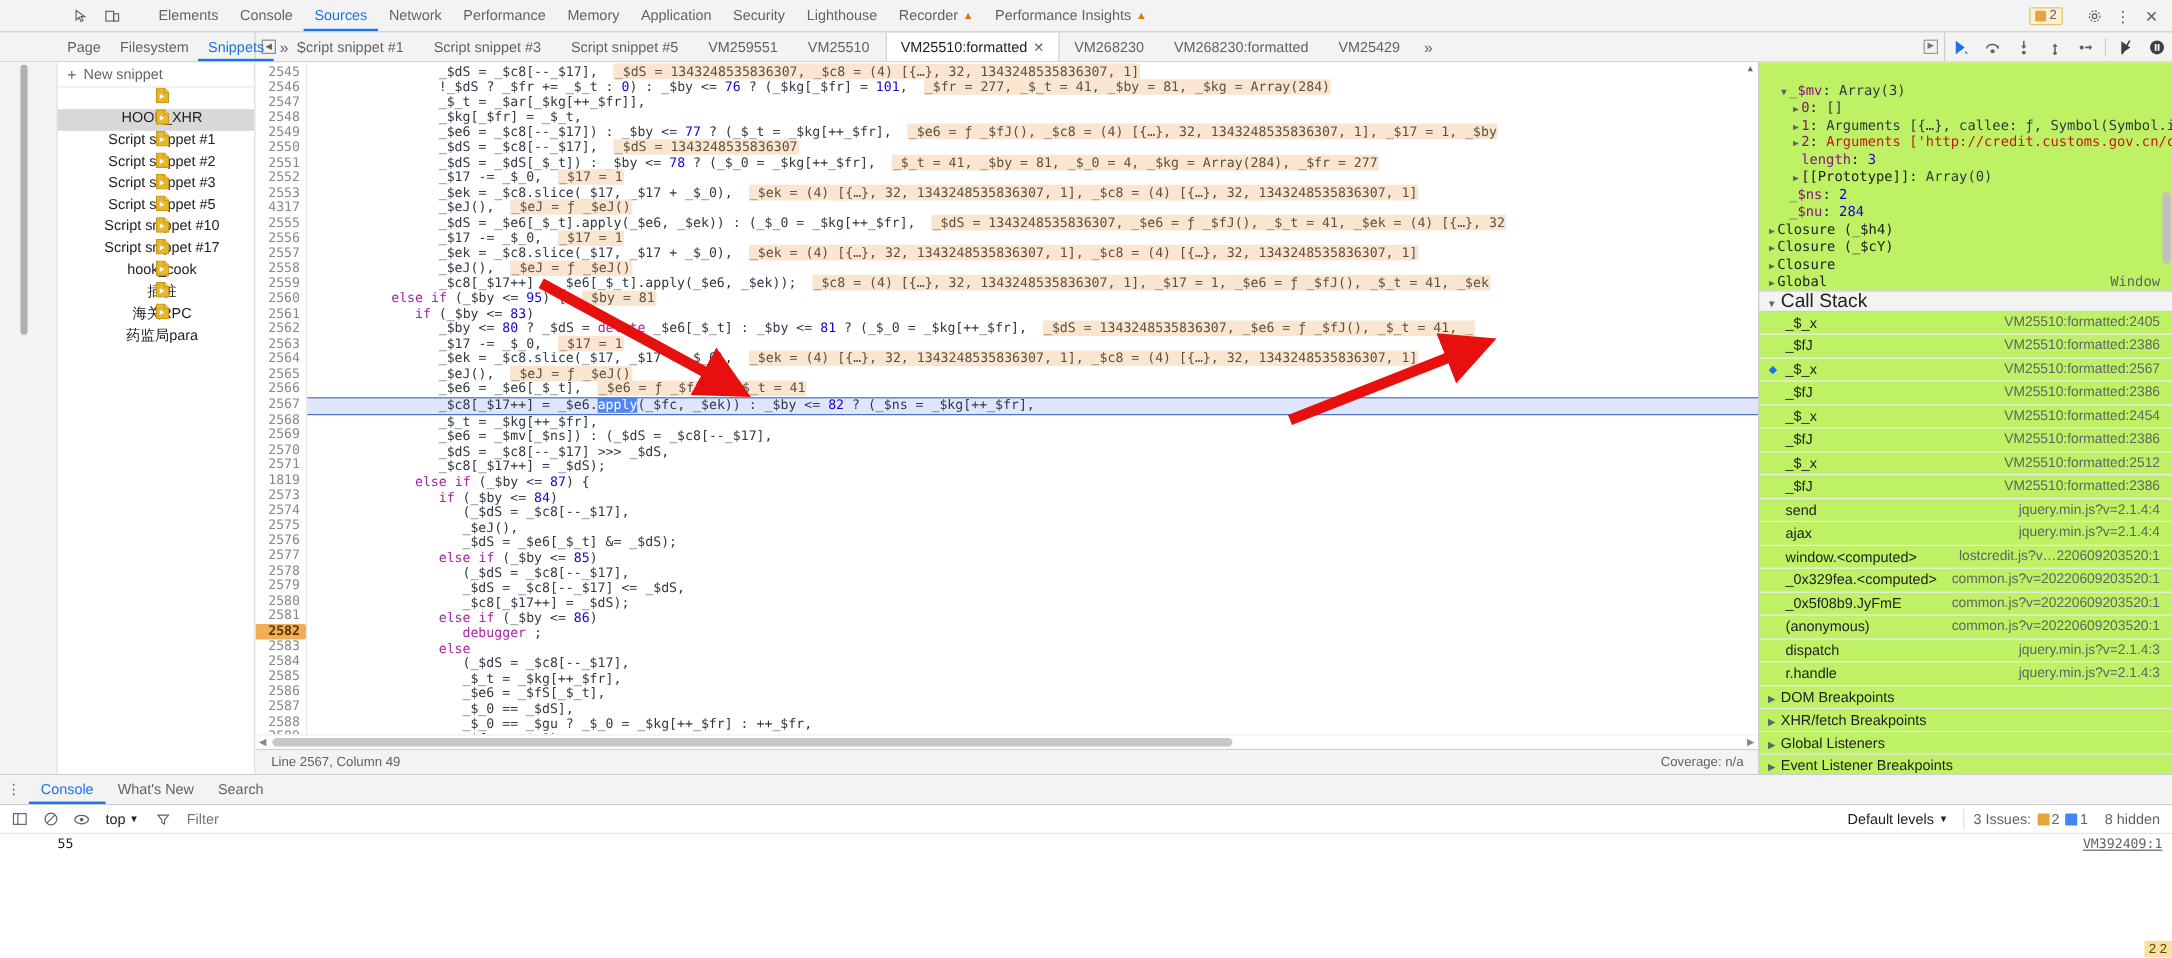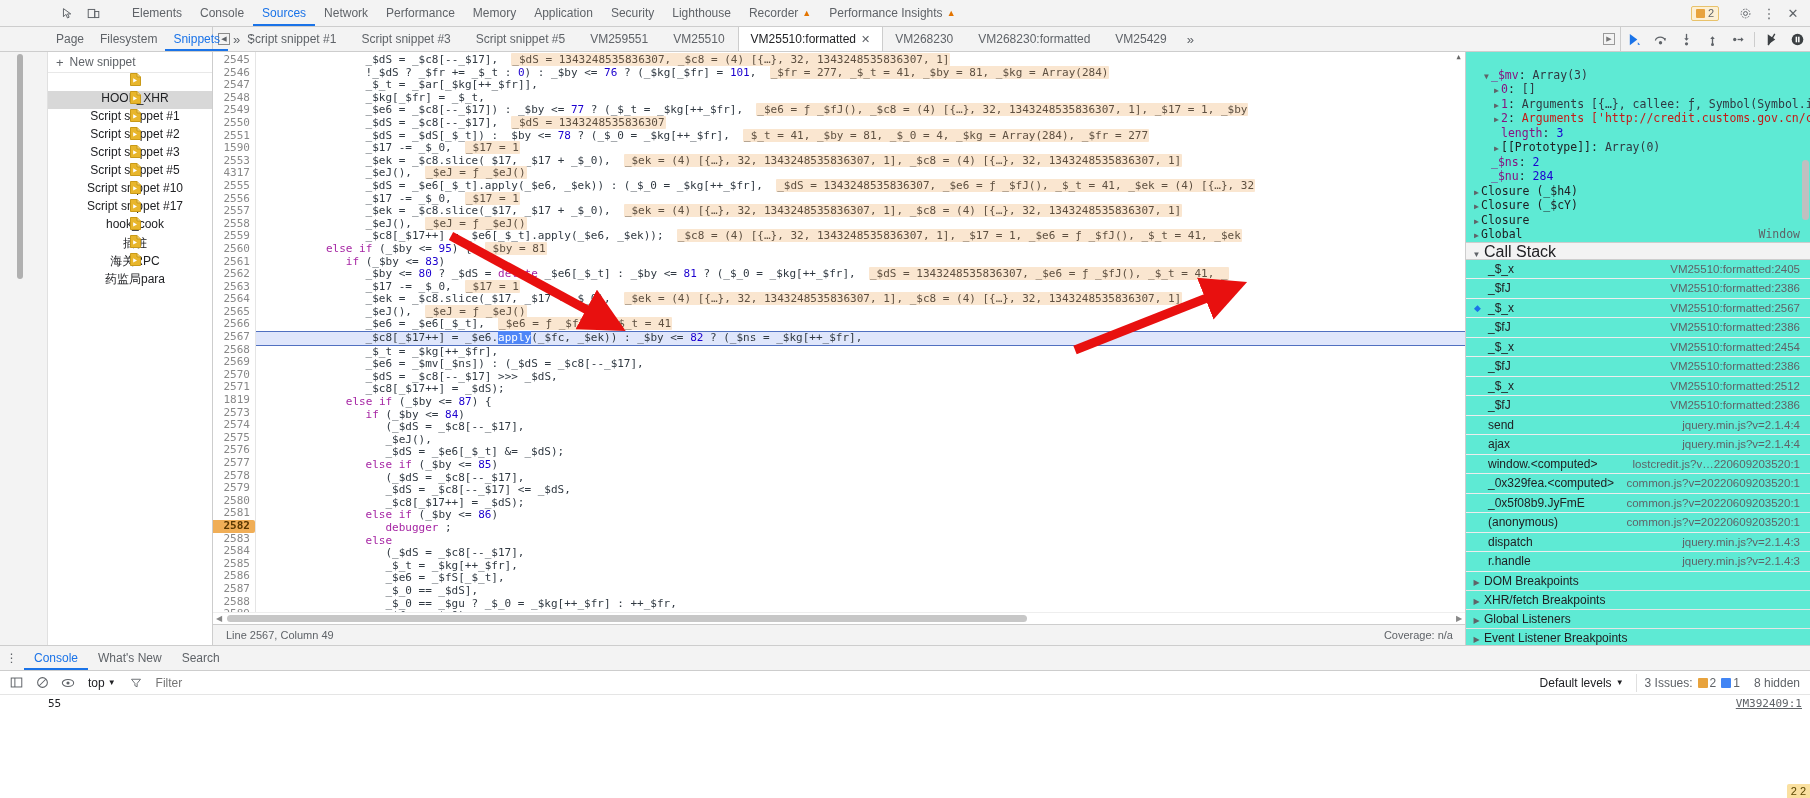--- a/index.html
+++ b/index.html
@@ -147,21 +147,21 @@
   .hscroll-thumb { position:absolute; left: 2px; width: 800px; height: 7px; background:#c7c7c7; border-radius:4px; }
 
   .editor-status {
     height: 21px; min-height: 21px; background: #f3f3f3; border-top: 1px solid #cdcdcd;
     display: flex; align-items: center; justify-content: space-between;
     padding: 0 12px 0 13px; font-size: 11px; color: #5f6368;
   }
 
   
   .dbg-pane {
-    width: 345px; min-width: 345px; background: #5eead4;
+    width: 345px; min-width: 345px; background: #bef264;
     border-left: 1px solid #cdcdcd;
     display: flex; flex-direction: column; overflow: hidden;
     font-size: 12px;
   }
   .dbg-scroll { flex: 1; overflow: hidden; position: relative; }
   .scope-tree { font-family: "DejaVu Sans Mono", monospace; font-size: 11.5px; padding-top: 1px; }
   .tr { height: 14.5px; line-height: 14.5px; white-space: nowrap; overflow: hidden; color: #202124; cursor: pointer; }
   .tri { display:inline-block; width: 9px; color: #5f6368; font-size: 8px; text-align:center; }
   .tri.open::before { content: "\25BC"; }
   .tri.closed::before { content: "\25B6"; }
@@ -546,21 +546,21 @@
     <div class="editor-wrap">
       <div class="code-area">
         <div class="gutter" id="gutter">
             <div class="ln">2545</div>
             <div class="ln">2546</div>
             <div class="ln">2547</div>
             <div class="ln">2548</div>
             <div class="ln">2549</div>
             <div class="ln">2550</div>
             <div class="ln">2551</div>
-            <div class="ln">1590</div>
+            <div class="ln">2552</div>
             <div class="ln">2553</div>
             <div class="ln">4317</div>
             <div class="ln">2555</div>
             <div class="ln">2556</div>
             <div class="ln">2557</div>
             <div class="ln">2558</div>
             <div class="ln">2559</div>
             <div class="ln">2560</div>
             <div class="ln">2561</div>
             <div class="ln">2562</div>

